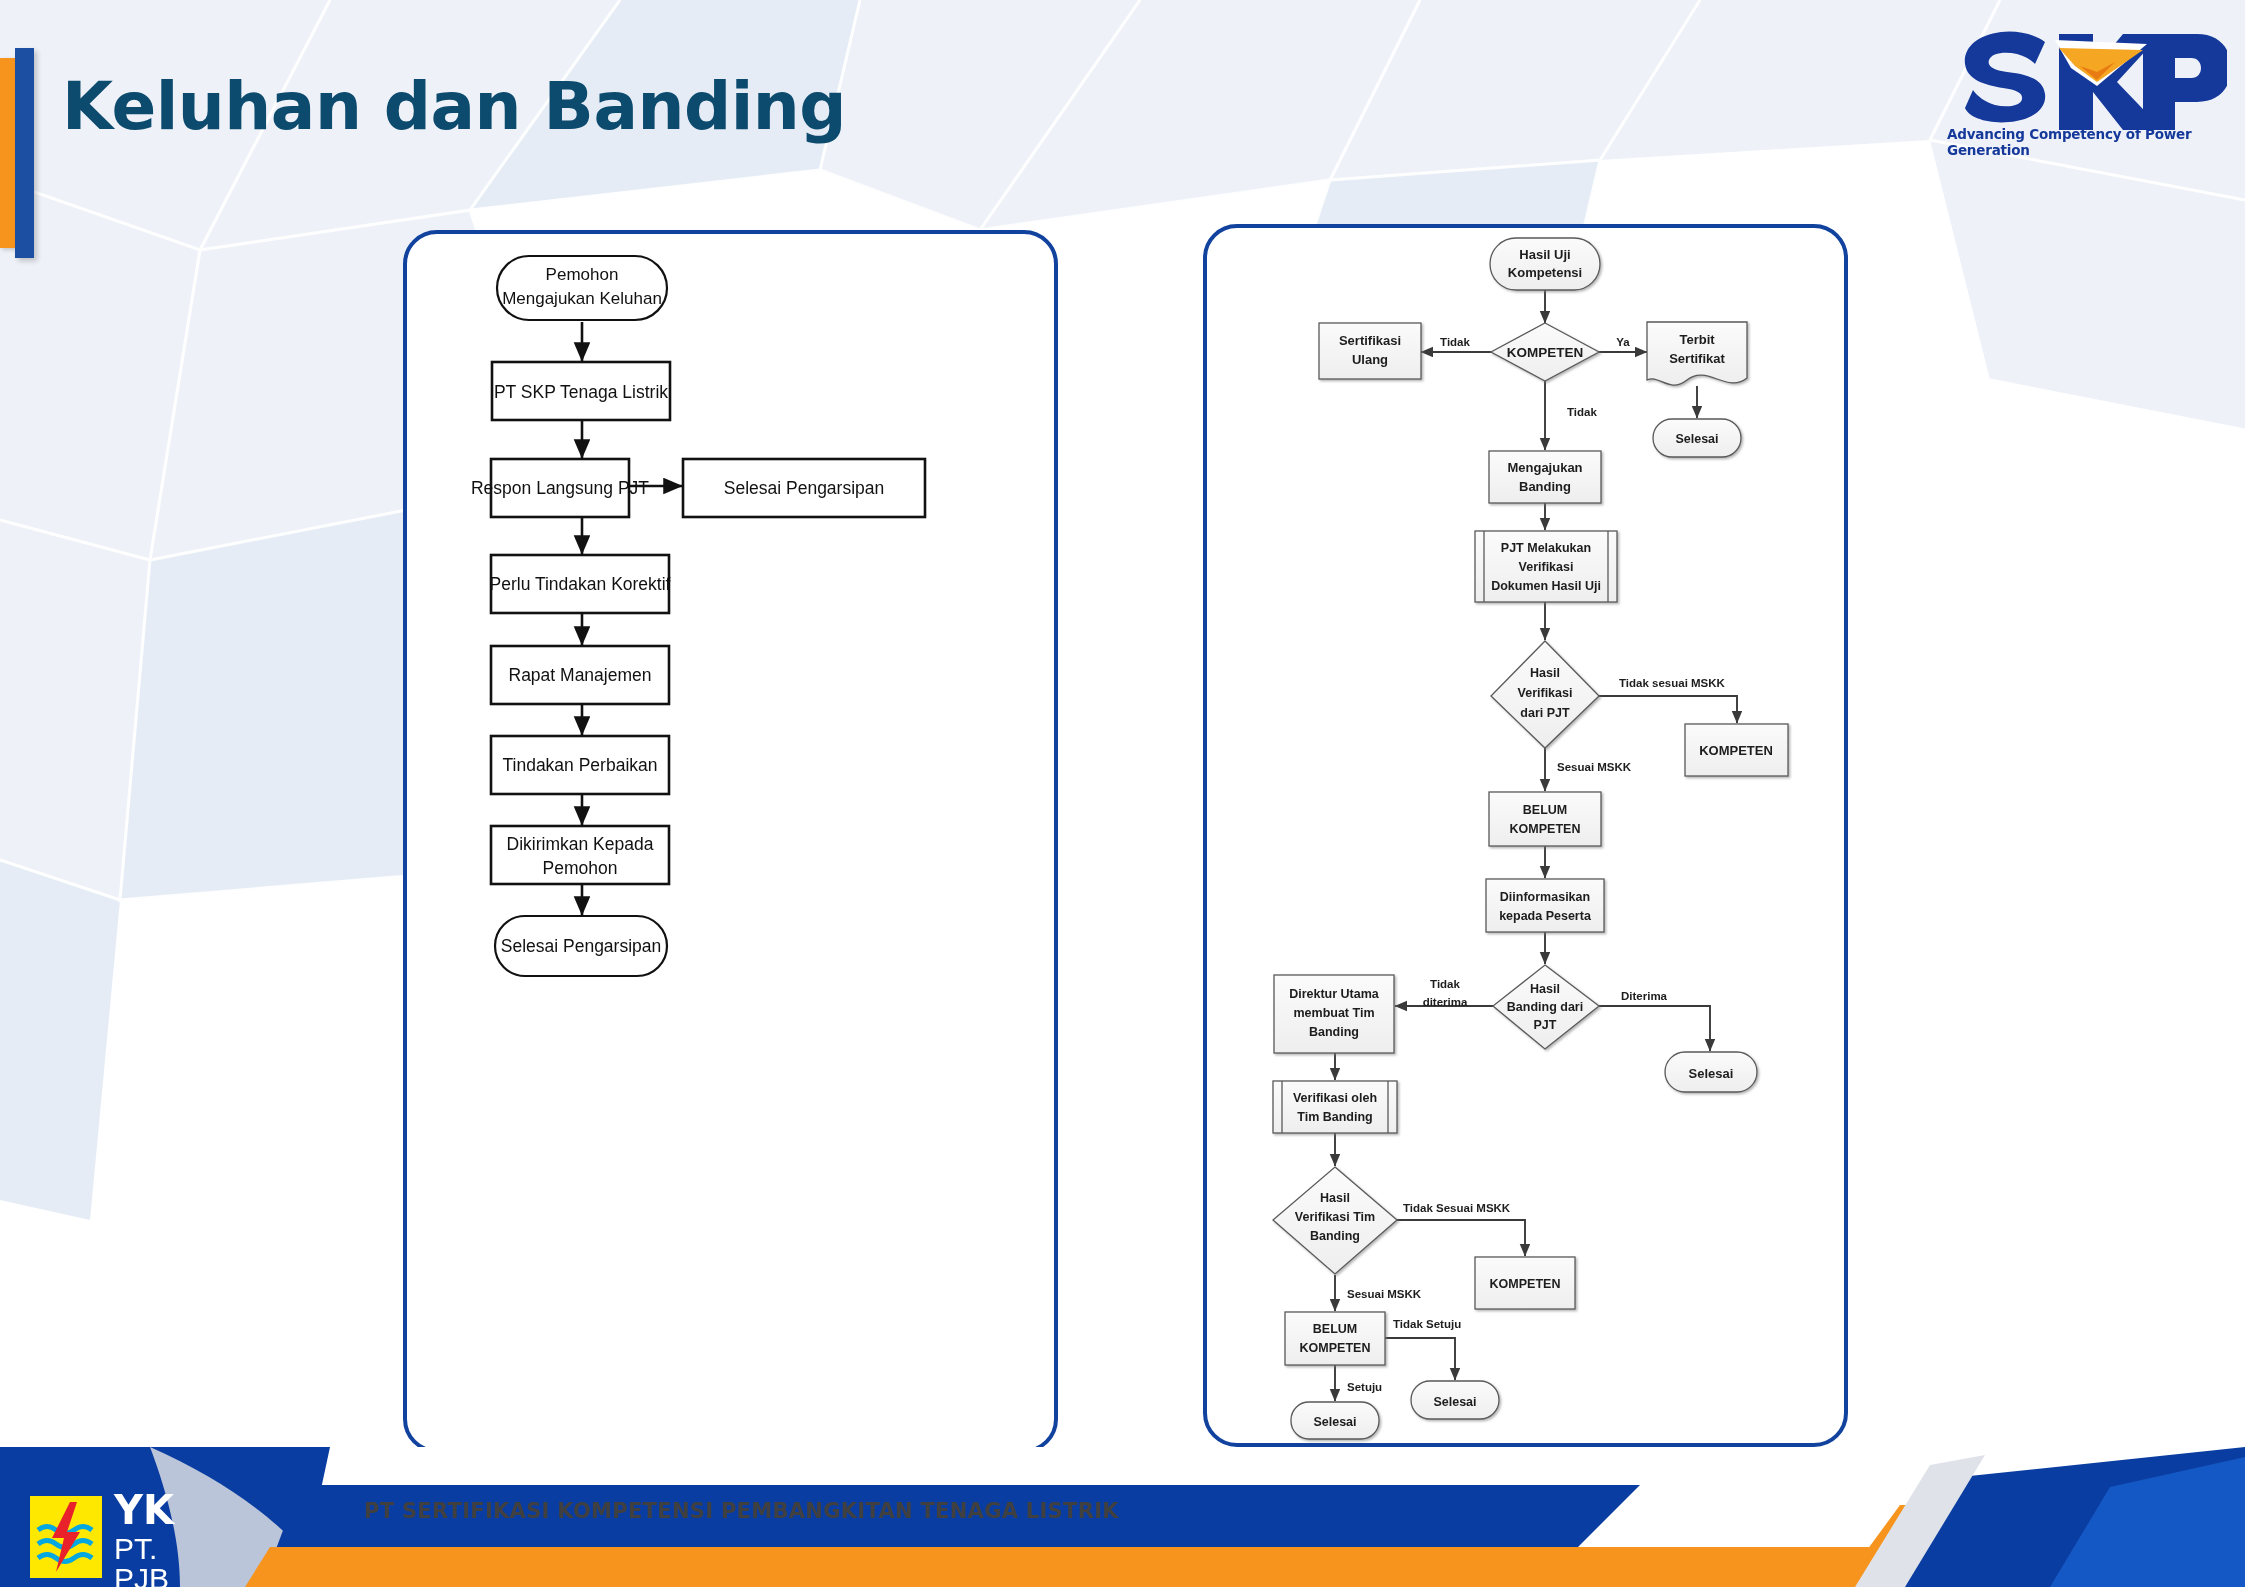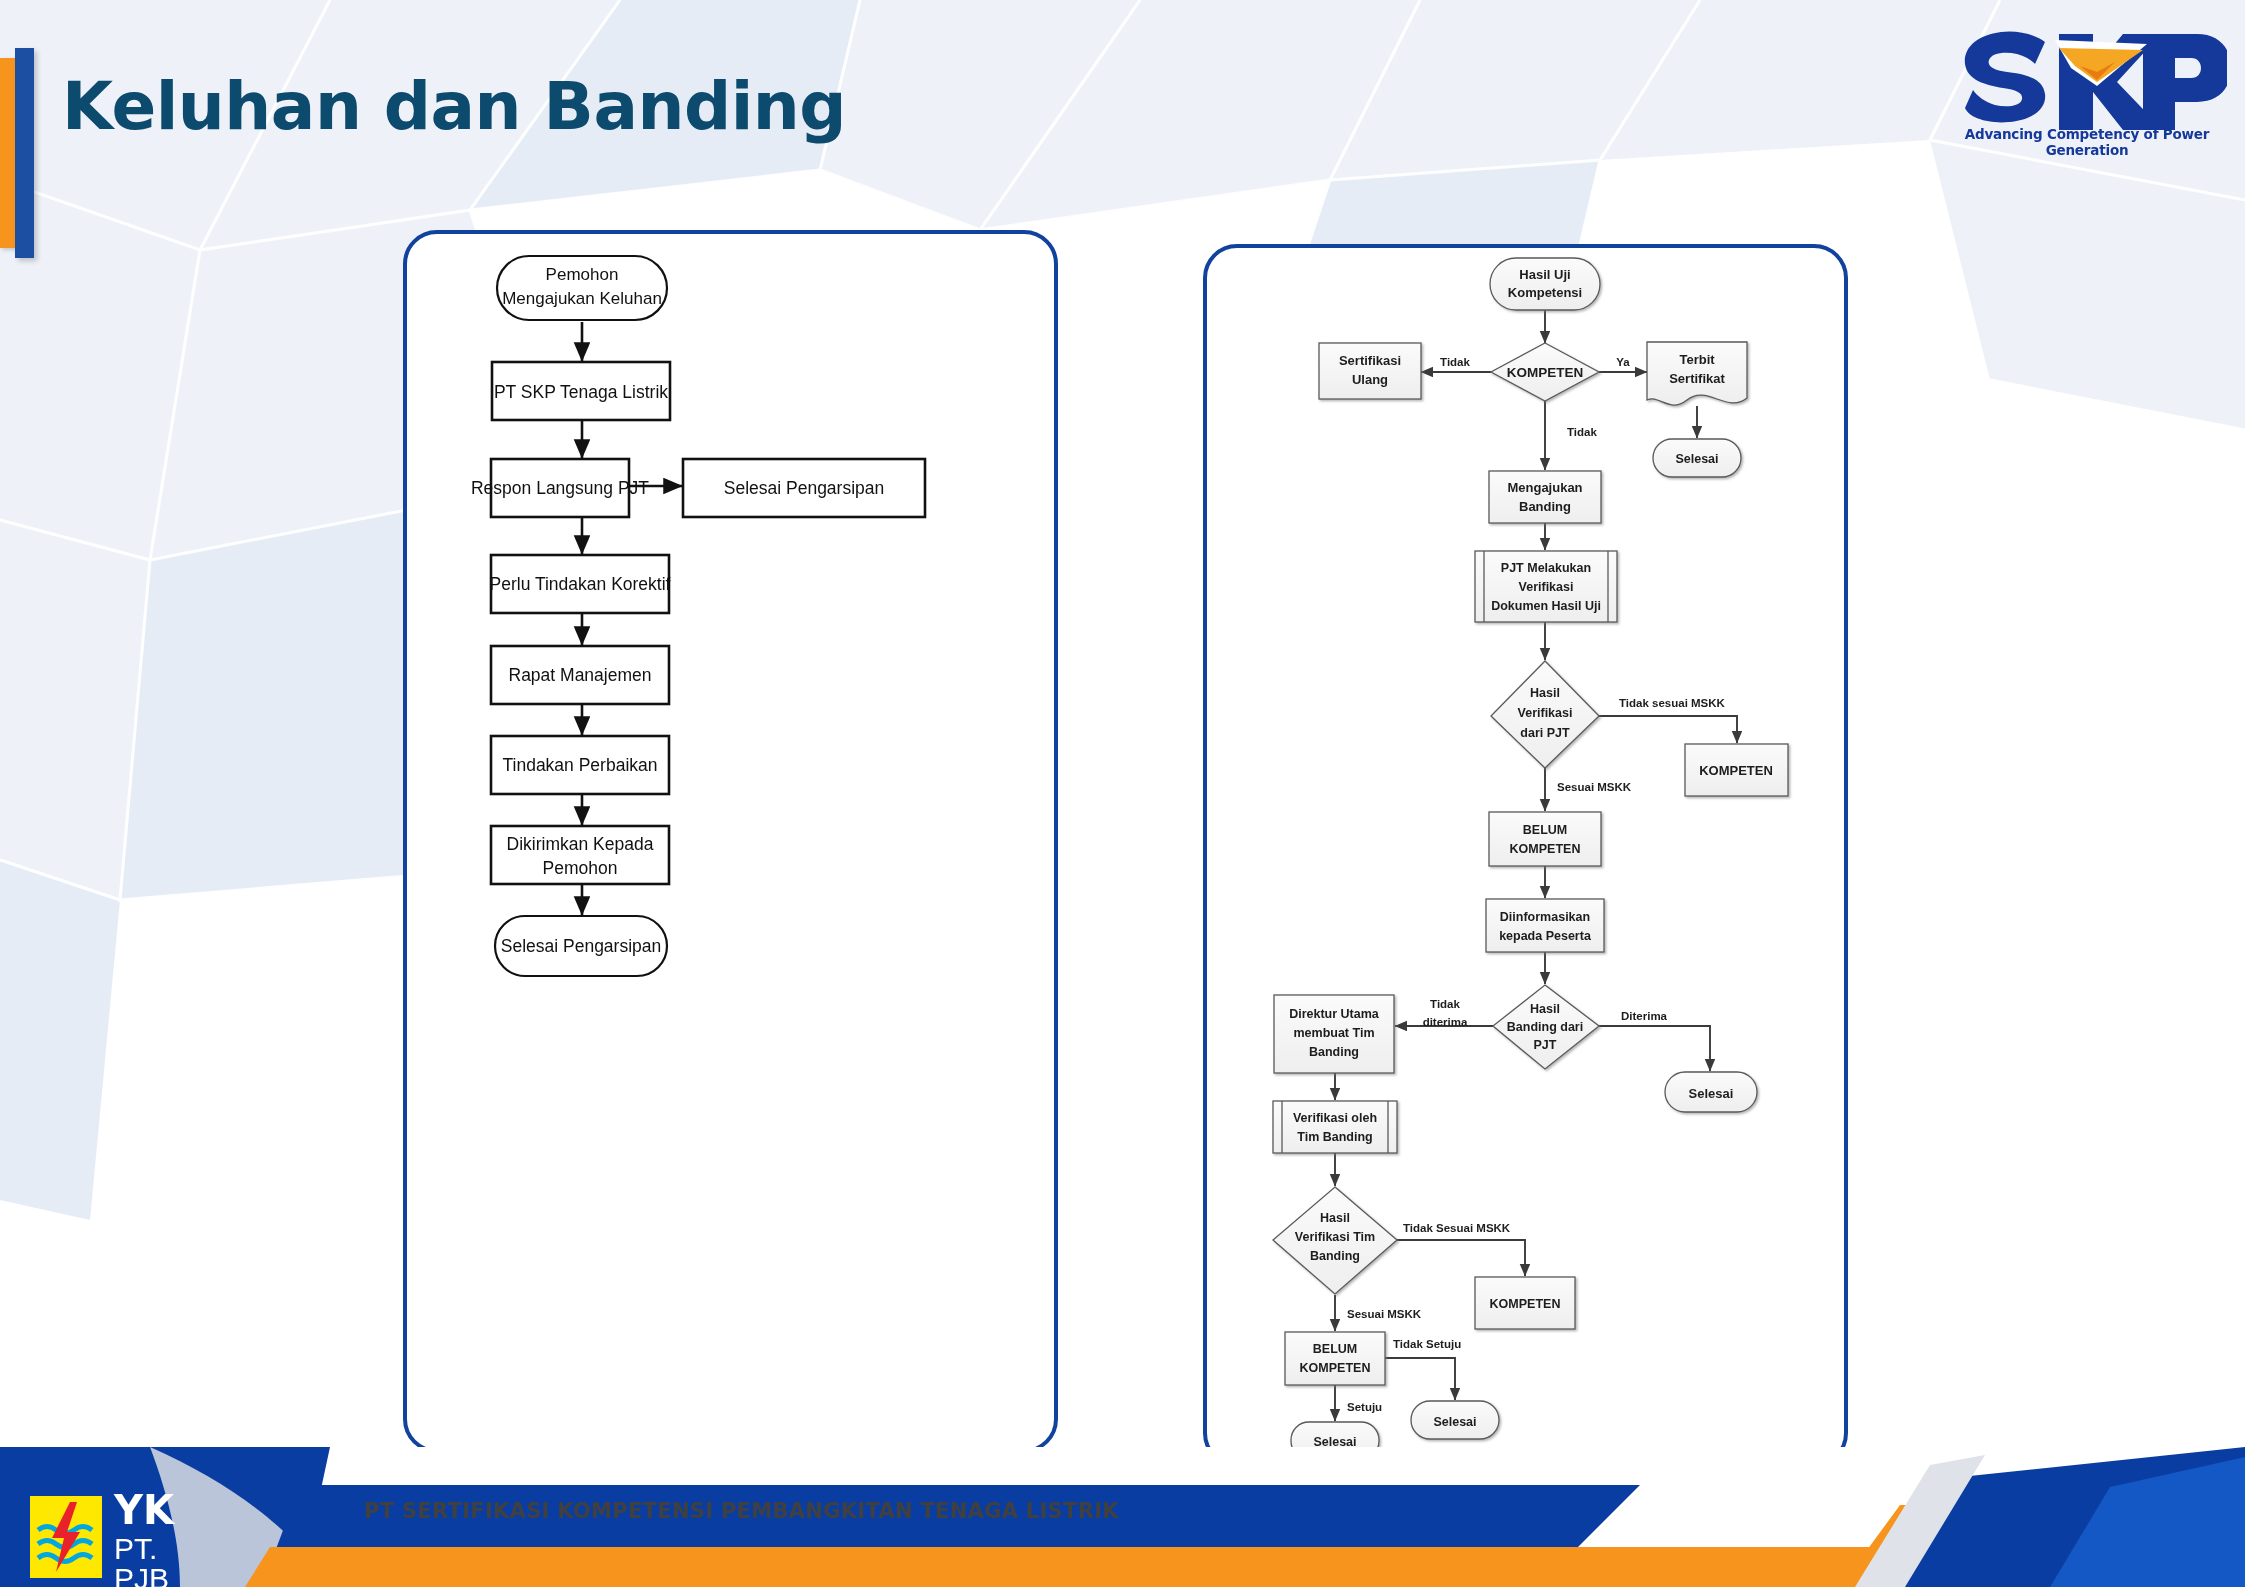--- a/index.html
+++ b/index.html
@@ -18,29 +18,29 @@
      box-shadow:3px 3px 5px rgba(0,0,0,.20);}
   
   .page-title{
     position:absolute;left:62px;top:68px;z-index:4;
     font-size:66px;font-weight:bold;color:#0c4a6e;letter-spacing:-.5px;
     font-family:"DejaVu Sans", sans-serif;
     white-space:nowrap;
   }
   
   .skp-logo{position:absolute;right:18px;top:22px;width:280px;height:130px;z-index:4;}
-  .skp-tag{position:absolute;left:0;top:104px;width:280px;text-align:center;
+  .skp-tag{position:absolute;left:0;top:104px;width:280px;text-align:left;
      font-size:13.5px;font-weight:bold;color:#15389B;font-family:"DejaVu Sans", sans-serif;
      letter-spacing:-.2px;}
   
   .card{
     position:absolute;background:#ffffff;border:4px solid #10429E;border-radius:34px;z-index:2;
   }
   #card-left{left:403px;top:230px;width:647px;height:1215px;}
-  #card-right{left:1203px;top:244px;width:637px;height:1215px;}
+  #card-right{left:1203px;top:224px;width:637px;height:1215px;}
   .chart-svg{position:absolute;left:0;top:0;width:100%;height:100%;}
   
   .footer{position:absolute;left:0;bottom:0;width:100%;height:140px;z-index:5;}
   .footer-text{
     position:absolute;left:364px;top:1499px;z-index:7;
     font-size:21px;font-weight:bold;color:#404040;letter-spacing:.3px;
     font-family:"DejaVu Sans", sans-serif;white-space:nowrap;
   }
   .pjb-logo{position:absolute;left:30px;top:1494px;width:190px;height:86px;z-index:8;}
   .pjb-yk{position:absolute;left:84px;top:-4px;font-size:40px;font-weight:bold;color:#ffffff;

